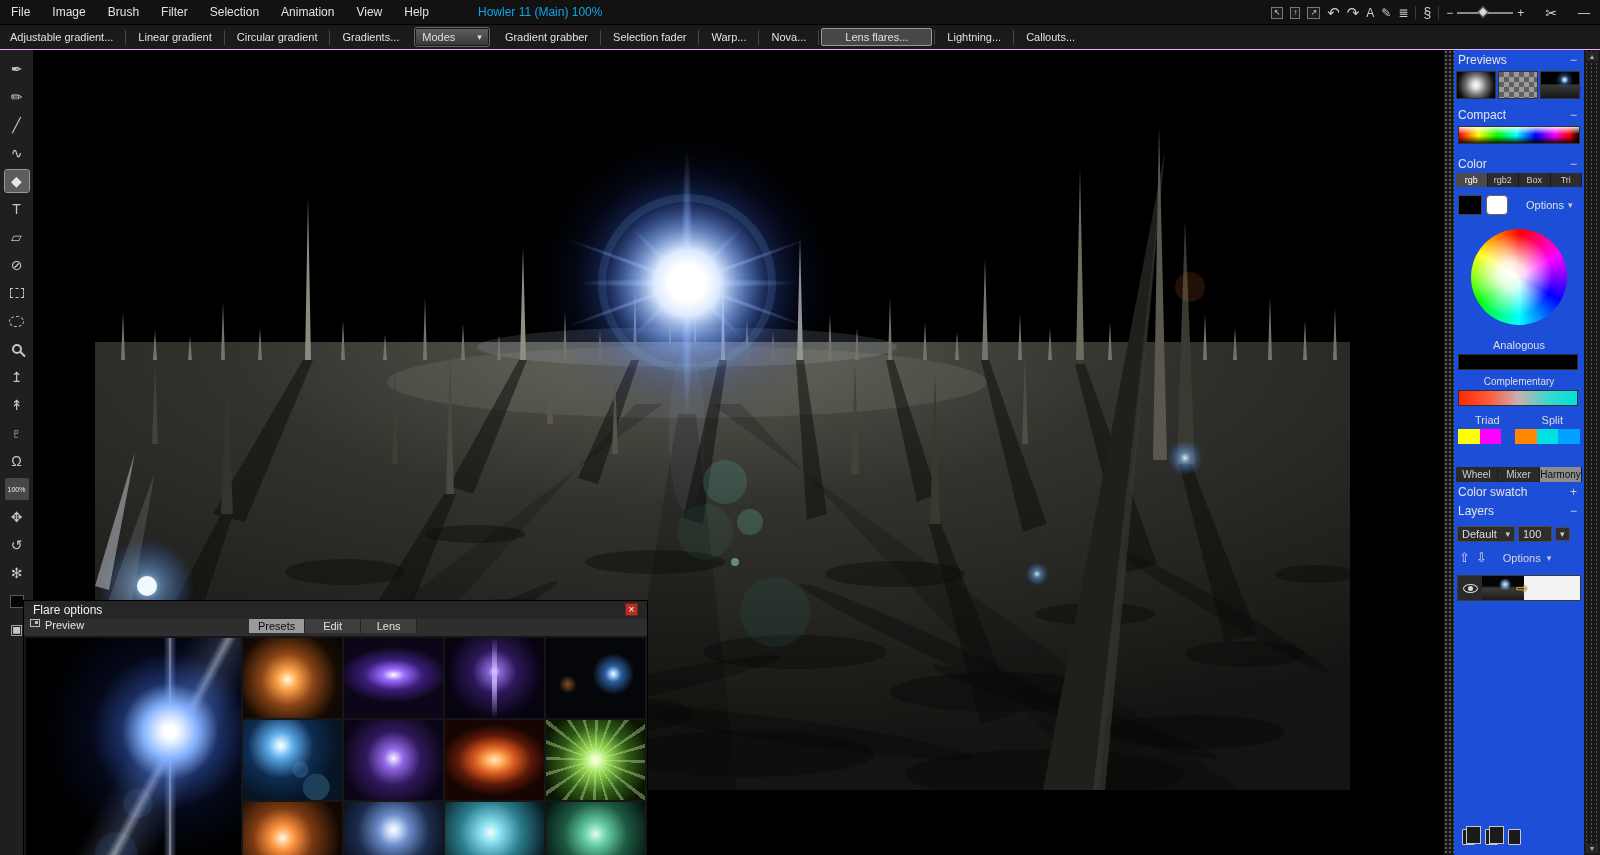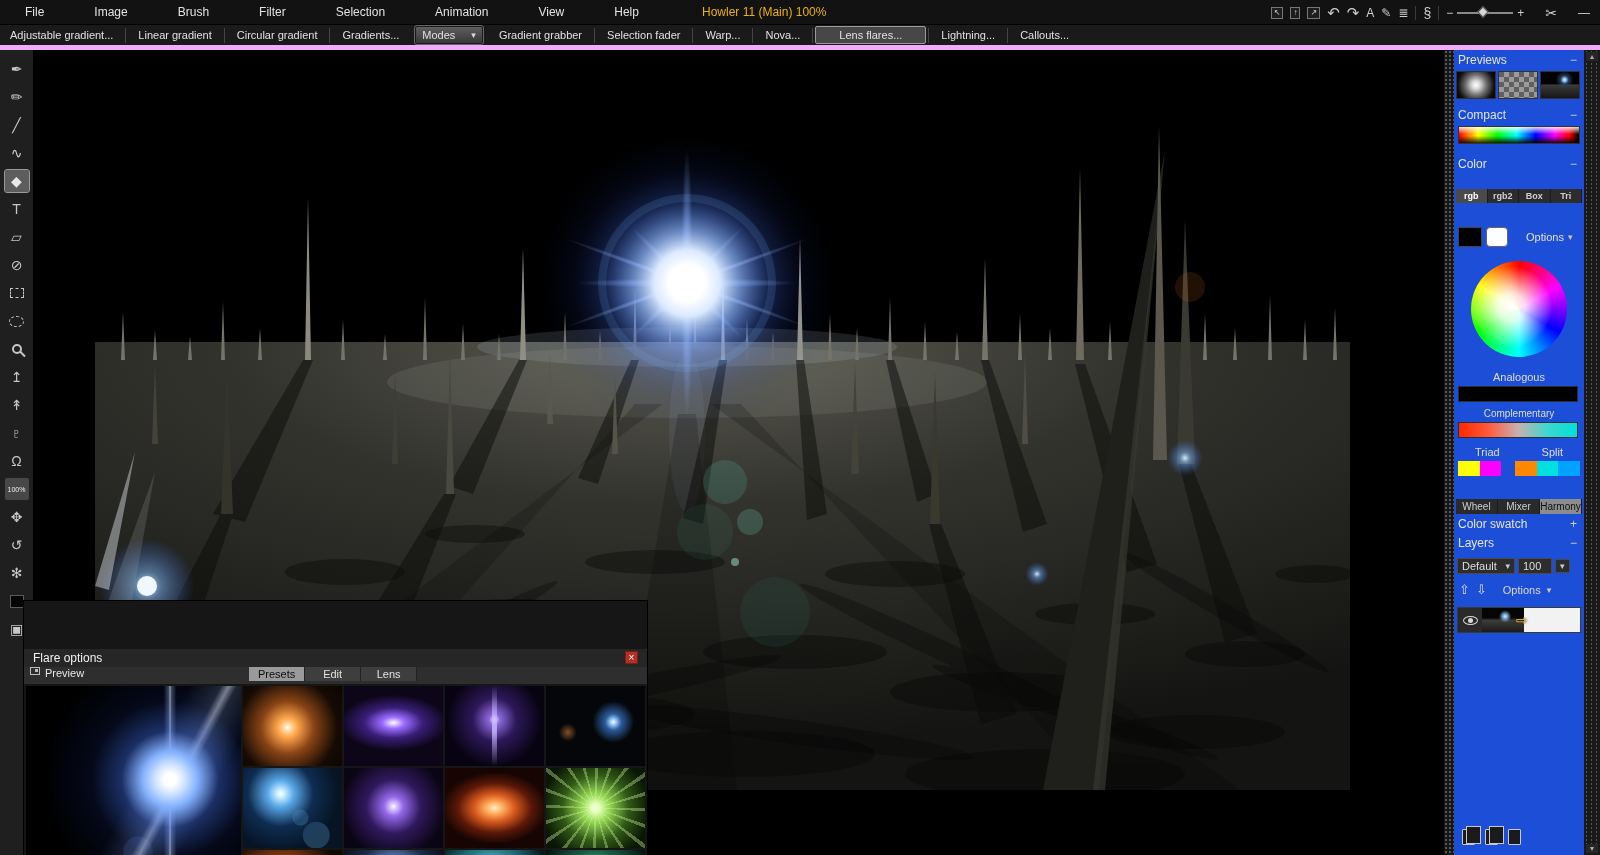--- a/index.html
+++ b/index.html
@@ -1,36 +1,36 @@
 <!DOCTYPE html>
 <html><head>
 <meta charset="utf-8">
 <style>
   * { margin:0; padding:0; box-sizing:border-box; }
   body { background:#000; font-family:"Liberation Sans", sans-serif; }
   .app { position:relative; width:1600px; height:855px; overflow:hidden; background:#000; color:#ddd; }
 
   
   .menubar { height:25px; background:#121212; display:flex; align-items:center; font-size:12px; color:#e2e2e2; position:relative; border-bottom:1px solid #000; }
-  .menu-item { padding:0 25px; cursor:default; }
-  .mb-title { margin-left:38px; color:#eab308; }
+  .menu-item { padding:0 11px; cursor:default; }
+  .mb-title { margin-left:38px; color:#0ea5e9; }
   .mb-right { position:absolute; right:10px; top:0; height:25px; display:flex; align-items:center; gap:7px; }
   .mb-ico { font-size:12px; color:#cfcfcf; line-height:1; }
   .mb-ico.boxed { border:1px solid #777; font-size:8px; padding:1px 2px; background:#1d1d1d; }
   .mb-sep { width:1px; height:14px; background:#3a3a3a; }
   .mb-slider { display:flex; align-items:center; gap:4px; }
   .mb-track { width:56px; height:2px; background:#8a8a8a; position:relative; }
   .mb-handle { position:absolute; left:22px; top:-4px; width:8px; height:8px; background:#d8d8d8; border:1px solid #555; transform:rotate(45deg); }
 
   
-  .toolbar2 { height:25px; background:#1a1a1a; display:flex; align-items:center; font-size:11px; color:#e0e0e0; border-bottom:5px solid #f0abfc; }
+  .toolbar2 { height:25px; background:#1a1a1a; display:flex; align-items:center; font-size:11px; color:#e0e0e0; border-bottom:1px solid #f0abfc; }
   .tb-item { padding:3px 10px; cursor:default; white-space:nowrap; }
   .tb-item.active { background:#474747; border:1px solid #9a9a9a; border-radius:2px; padding:2px 23px; }
   .tb-sep { width:1px; height:15px; background:#454545; margin:0 2px; }
-  .tb-modes { display:flex; align-items:center; gap:16px; background:linear-gradient(#5e5e5e,#383838); border:1px solid #1a1a1a; outline:1px solid #666; border-radius:2px; padding:2px 6px; margin:0 6px; }
+  .tb-modes { display:flex; align-items:center; gap:22px; background:linear-gradient(#5e5e5e,#383838); border:1px solid #1a1a1a; outline:1px solid #666; border-radius:2px; padding:2px 6px; margin:0 6px; }
   .tb-modes .chev { font-size:9px; color:#ddd; }
 
   
   .body { display:flex; height:805px; }
   .toolstrip { width:33px; background:#1f1f1f; display:flex; flex-direction:column; align-items:center; padding-top:8px; gap:6px; flex:none; }
   .tool { width:24px; height:22px; display:flex; align-items:center; justify-content:center; color:#c6c6c6; font-size:14px; cursor:default; }
   .tool.selected { background:#5d5d5d; outline:1px solid #999; border-radius:2px; color:#e8e8e8; }
   .tool .shape-rect { width:14px; height:10px; border:1px dashed #c6c6c6; }
   .tool .shape-ell { width:15px; height:11px; border:1px dashed #c6c6c6; border-radius:50%; }
   .tool .shape-mag { width:10px; height:10px; border:2px solid #c6c6c6; border-radius:50%; position:relative; }
@@ -45,21 +45,21 @@
   .scrollstrip { width:16px; flex:none; background-color:#191919; background-image:radial-gradient(circle, #555 0.8px, transparent 1px); background-size:5px 4px; display:flex; flex-direction:column; justify-content:space-between; align-items:center; padding:2px 0; }
   .scroll-arrow { font-size:8px; color:#aaa; background:#262626; width:12px; text-align:center; }
 
   
   .rpanel { width:130px; flex:none; background:#1d4ed8; display:flex; flex-direction:column; font-size:12px; }
   .rp-head { display:flex; justify-content:space-between; align-items:center; padding:3px 7px 2px 4px; color:#e4e4e4; }
   .rp-head .cbtn { color:#cfcfcf; font-size:12px; cursor:default; }
   .rp-thumbs { display:flex; gap:2px; padding:2px 2px 6px 2px; }
   .rp-thumbs .pthumb { width:40px; height:28px; border:1px solid #333; }
   .rp-bar { height:18px; margin:2px 4px 10px 4px; border:1px solid #333; }
-  .color-tabs { display:flex; margin:16px 2px;font-weight:bold; }
+  .color-tabs { display:flex; margin:0 2px; }
   .color-tabs span { flex:1; text-align:center; font-size:9px; padding:2px 0; background:#2c2c2c; color:#cfcfcf; border-right:1px solid #1b1b1b; }
   .color-tabs span.active { background:#4a4a4a; color:#fff; }
   .cur-colors { display:flex; align-items:center; gap:4px; padding:8px 4px 4px 4px; }
   .sw-a { width:24px; height:20px; border:1px solid #444; }
   .sw-b { width:22px; height:20px; border-radius:4px; border:1px solid #666; }
   .opt-label { font-size:11px; margin-left:14px; color:#e0e0e0; }
   .chev { font-size:9px; color:#ccc; }
   .wheel { width:96px; height:96px; border-radius:50%; margin:10px auto 4px auto; }
   .rp-center { text-align:center; font-size:11px; color:#dedede; margin-top:10px; }
   .rp-bar2 { height:16px; margin:3px 6px 0 4px; border:1px solid #2e2e2e; }
@@ -84,21 +84,21 @@
   .layer-thumb { width:42px; height:24px; flex:none; }
   .layer-white { flex:1; height:24px; background:#f2f2f2; }
   .link-arrow { position:absolute; left:58px; top:4px; color:#ffc83c; font-size:14px; text-shadow:0 0 2px #000; }
   .rp-spacer { flex:1; }
   .rp-bottom { display:flex; gap:10px; padding:0 6px 10px 8px; align-items:flex-end; }
   .pg { width:13px; height:16px; border:1px solid #c8c8c8; border-radius:1px; position:relative; background:#1b1b1b; }
   .pg.dup::after { content:""; position:absolute; left:3px; top:-4px; width:13px; height:16px; border:1px solid #c8c8c8; background:#1b1b1b; }
 
   
   .dialog { position:absolute; left:23px; top:600px; width:625px; height:400px; background:#161616; border:1px solid #000; z-index:10; }
-  .dlg-title { height:18px; background:#262626; display:flex; align-items:center; font-size:12px; color:#f0f0f0; padding-left:9px; position:relative;margin-top:48px; }
+  .dlg-title { height:18px; background:#262626; display:flex; align-items:center; font-size:12px; color:#f0f0f0; padding-left:9px; position:relative; }
   .dlg-close { position:absolute; right:9px; top:2px; width:13px; height:13px; background:#b33028; border:1px solid #7c1d16; color:#fff; font-size:10px; line-height:11px; text-align:center; cursor:default; }
   .dlg-tabs { height:17px; background:#2e2e2e; display:flex; align-items:flex-start; font-size:11px; color:#e6e6e6; }
   .pv-icon { width:10px; height:8px; border:1px solid #bbb; margin:0 5px 0 6px; position:relative; }
   .pv-icon::after { content:""; position:absolute; right:1px; top:1px; width:3px; height:3px; background:#bbb; }
   .tabset { display:flex; margin-left:165px; }
   .tabset span { width:56px; text-align:center; padding:1px 0; background:#3e3e3e; color:#e0e0e0; border-right:1px solid #222; }
   .tabset span.active { background:#9a9a9a; color:#0d0d0d; }
   .dlg-body { display:flex; gap:2px; padding:2px; height:363px; }
   .big-preview { width:215px; height:100%; flex:none; }
   .preset-grid { display:flex; flex-wrap:wrap; gap:2px; width:404px; align-content:flex-start; }

